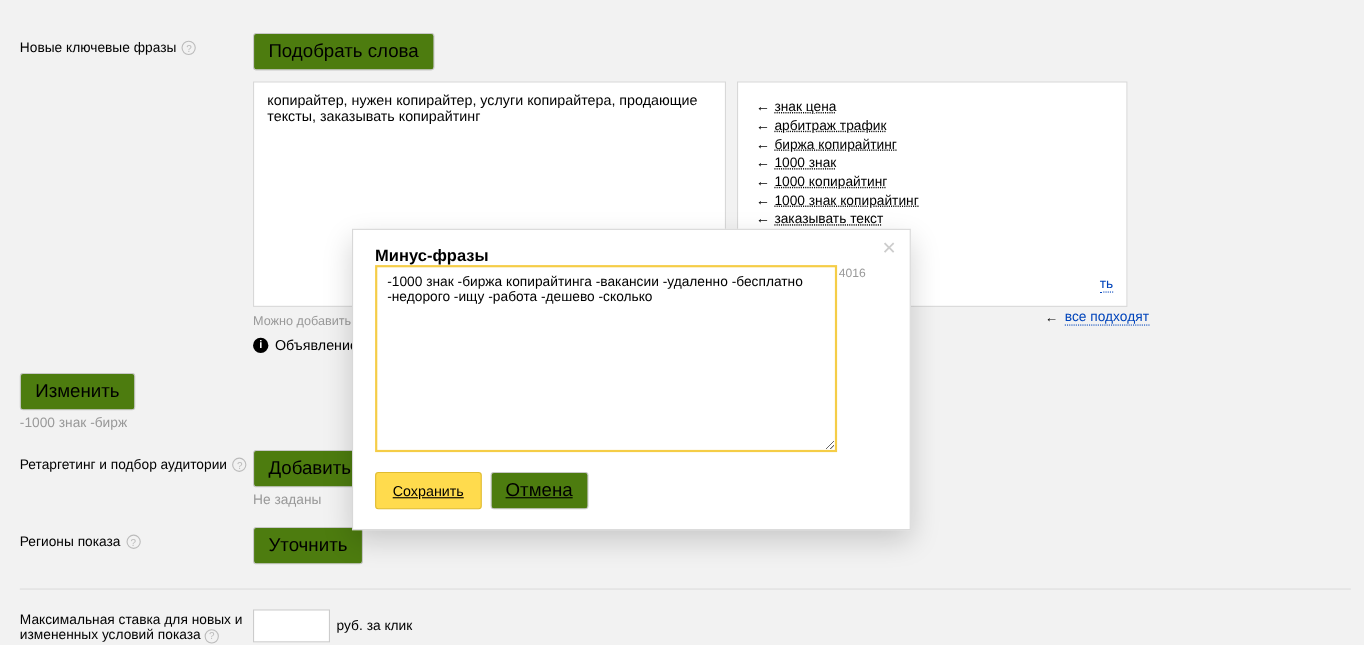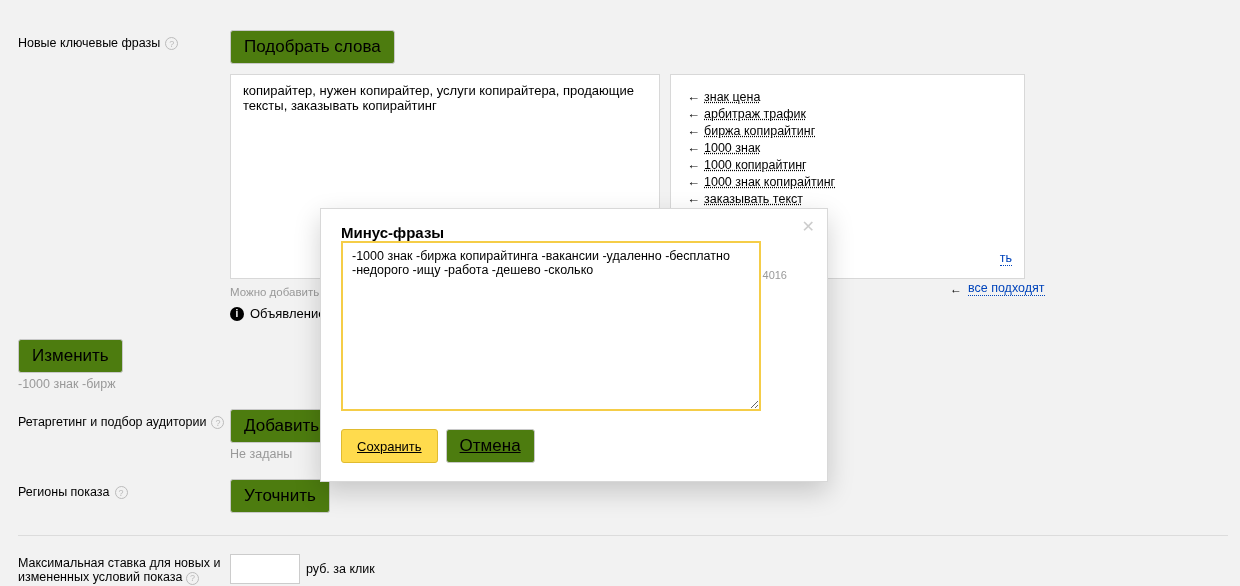--- a/index.html
+++ b/index.html
@@ -234,21 +234,20 @@
       font-size: 12.5px;
       background: #fff;
       resize: both;
     }
     .char-counter {
       position: absolute;
       right: 20px;
       top: 2px;
       font-size: 11px;
       color: #999;
-      margin-top: 26px;
     }
     .modal-buttons {
       display: flex;
       gap: 8px;
       text-decoration: underline;
     }
     .btn-yellow {
       background: #ffdb4d;
       border: 1px solid #e0bb2f;
       border-radius: 3px;

